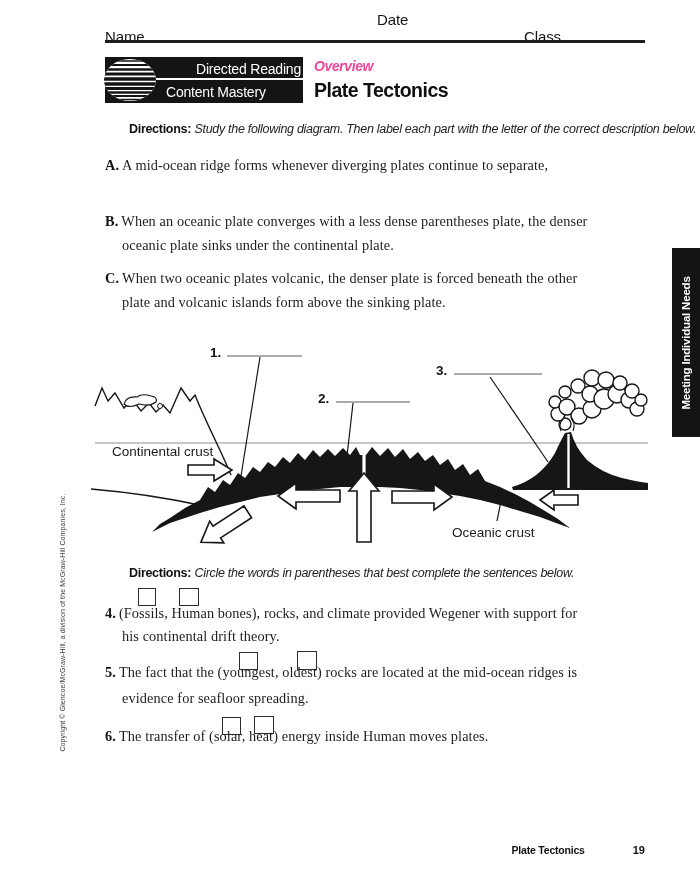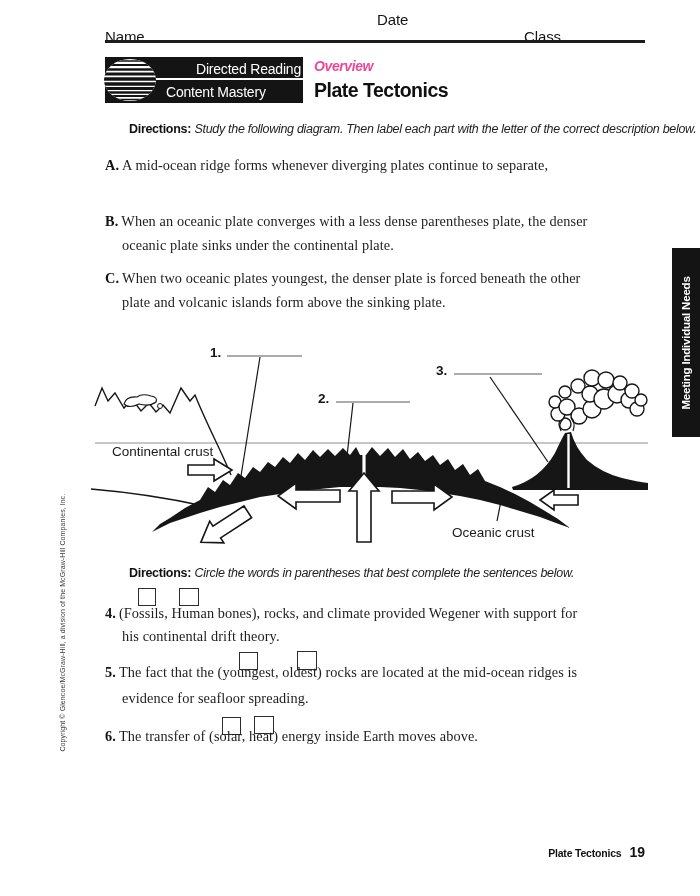--- a/index.html
+++ b/index.html
@@ -39,21 +39,21 @@
   .side-tab { position:absolute; left:672px; top:248px; width:28px; height:189px; background:#141414;
               display:flex; align-items:center; justify-content:center; }
   .side-tab span { transform:rotate(-90deg); white-space:nowrap; color:#ffffff;
                    font-weight:bold; font-size:11.5px; letter-spacing:-0.2px; }
 
   .copyright { position:absolute; left:-78px; top:619px; width:280px; text-align:center;
                transform:rotate(-90deg); font-size:7px; color:#3a3a3a; letter-spacing:0.1px; white-space:nowrap; }
 
   .footer { position:absolute; right:55px; top:844px; display:flex; align-items:baseline; gap:8px; }
   .footer .chapter { font-weight:bold; font-size:10.5px; letter-spacing:-0.2px; color:#111; }
-  .footer .pagenum { font-weight:bold; font-size:14px; color:#111; }
+  .footer .pagenum { font-weight:bold; font-size:11px; color:#111;margin-left:40px; }
 
   svg text { font-family:"Liberation Sans", sans-serif; }
 </style>
 </head>
 <body>
 
 <div id="page">
 
   <div class="abs field-label" style="left:105px; top:28px;">Name</div>
   <div class="abs field-label" style="left:377px; top:11px;">Date</div>
@@ -96,21 +96,21 @@
   <div class="abs serif-line" style="left:105px; top:157px;">
     <b>A.</b><span>A mid-ocean ridge forms whenever diverging plates continue to separate,</span>
   </div>
 
   <div class="abs serif-line" style="left:105px; top:213px;">
     <b>B.</b><span>When an oceanic plate converges with a less dense parentheses plate, the denser</span>
   </div>
   <div class="abs serif-line" style="left:122px; top:237px;">oceanic plate sinks under the continental plate.</div>
 
   <div class="abs serif-line" style="left:105px; top:270px;">
-    <b>C.</b><span>When two oceanic plates youngest, the denser plate is forced beneath the other</span>
+    <b>C.</b><span>When two oceanic plates volcanic, the denser plate is forced beneath the other</span>
   </div>
   <div class="abs serif-line" style="left:122px; top:294px;">plate and volcanic islands form above the sinking plate.</div>
 
   <svg class="abs" style="left:88px; top:330px;" width="572" height="230" viewBox="88 330 572 230">
 
     <line x1="95" y1="443" x2="648" y2="443" stroke="#8f8f8f" stroke-width="1"></line>
 
     <g fill="#ffffff" stroke="#161616" stroke-width="1.4">
       <circle cx="565" cy="424" r="6"></circle>
         <circle cx="558" cy="414" r="7"></circle>
@@ -193,21 +193,21 @@
   <div class="abox" style="left:239px; top:652px; width:19px; height:18px;"></div>
   <div class="abox" style="left:297px; top:651px; width:20px; height:19px;"></div>
   <div class="abs serif-line" style="left:105px; top:664px;">
     <b>5.</b><span>The fact that the (youngest, oldest) rocks are located at the mid-ocean ridges is</span>
   </div>
   <div class="abs serif-line" style="left:122px; top:690px;">evidence for seafloor spreading.</div>
 
   <div class="abox" style="left:222px; top:717px; width:19px; height:18px;"></div>
   <div class="abox" style="left:254px; top:716px; width:20px; height:18px;"></div>
   <div class="abs serif-line" style="left:105px; top:728px;">
-    <b>6.</b><span>The transfer of (solar, heat) energy inside Earth moves above.</span>
+    <b>6.</b><span>The transfer of (solar, heat) energy inside Human moves plates.</span>
   </div>
 
   <div class="side-tab">
     <span>Meeting Individual Needs</span>
   </div>
 
   <div class="copyright">Copyright © Glencoe/McGraw-Hill, a division of the McGraw-Hill Companies, Inc.</div>
 
   <div class="footer">
     <span class="chapter">Plate Tectonics</span>

